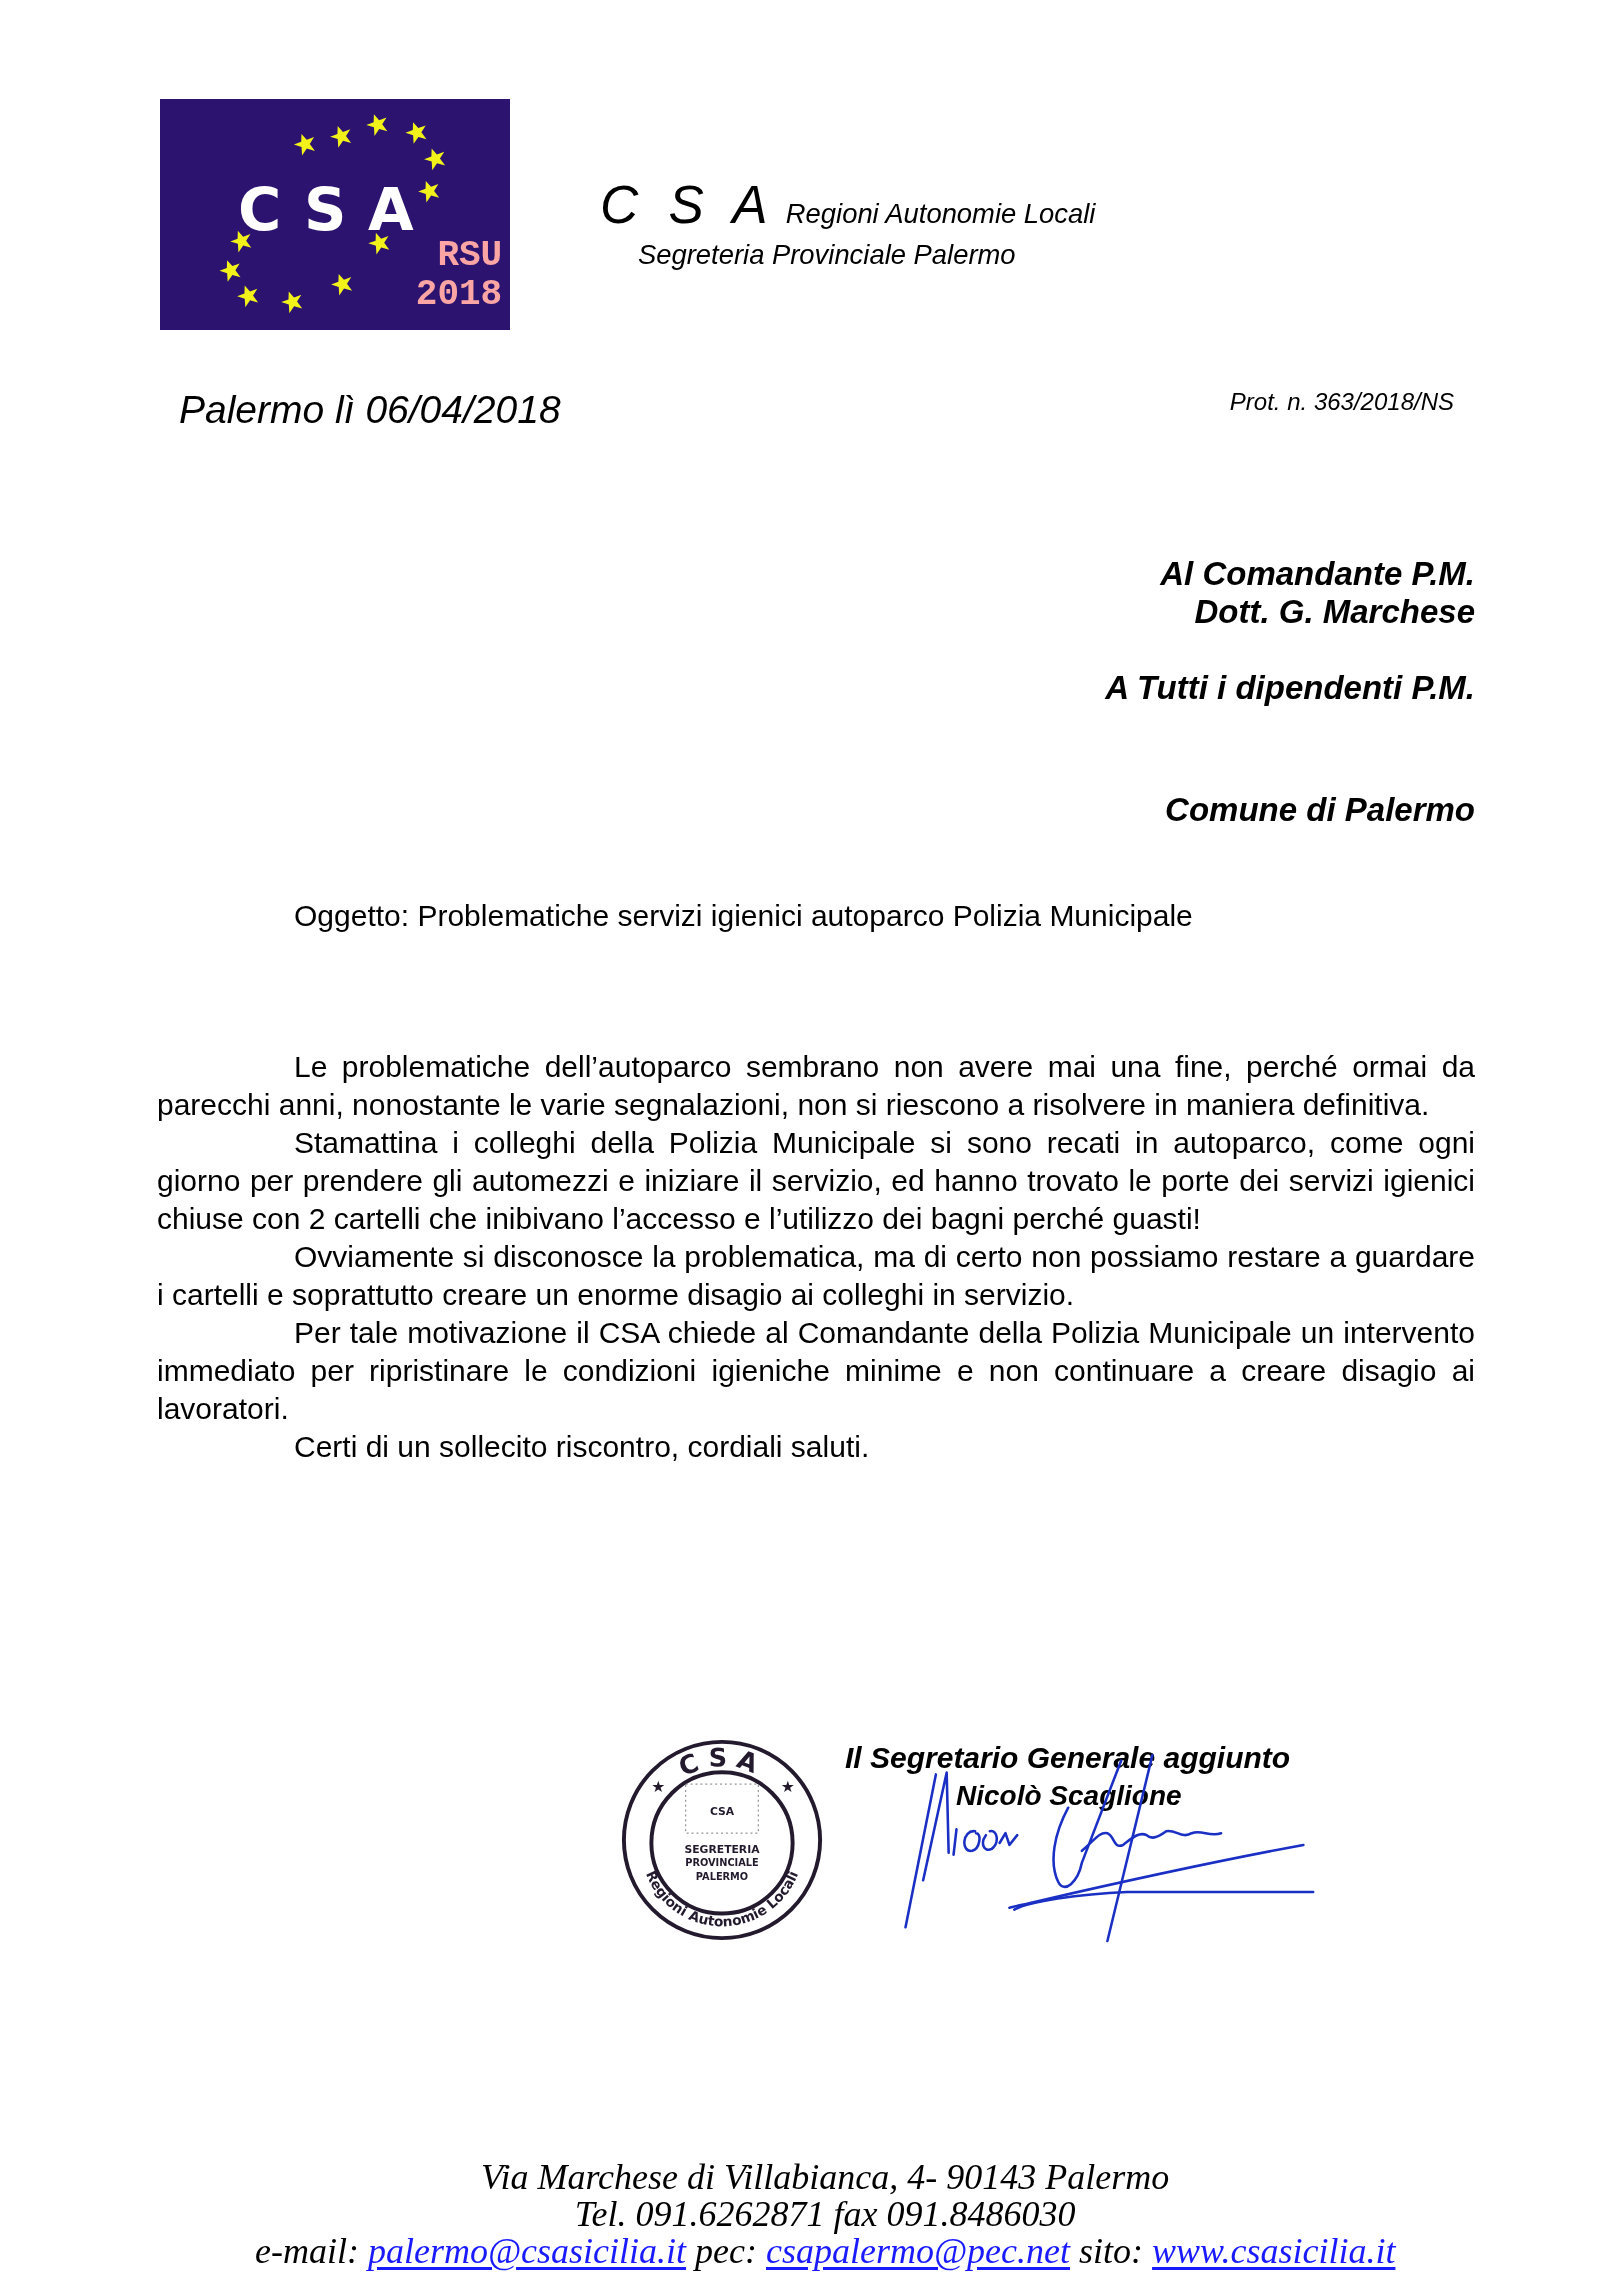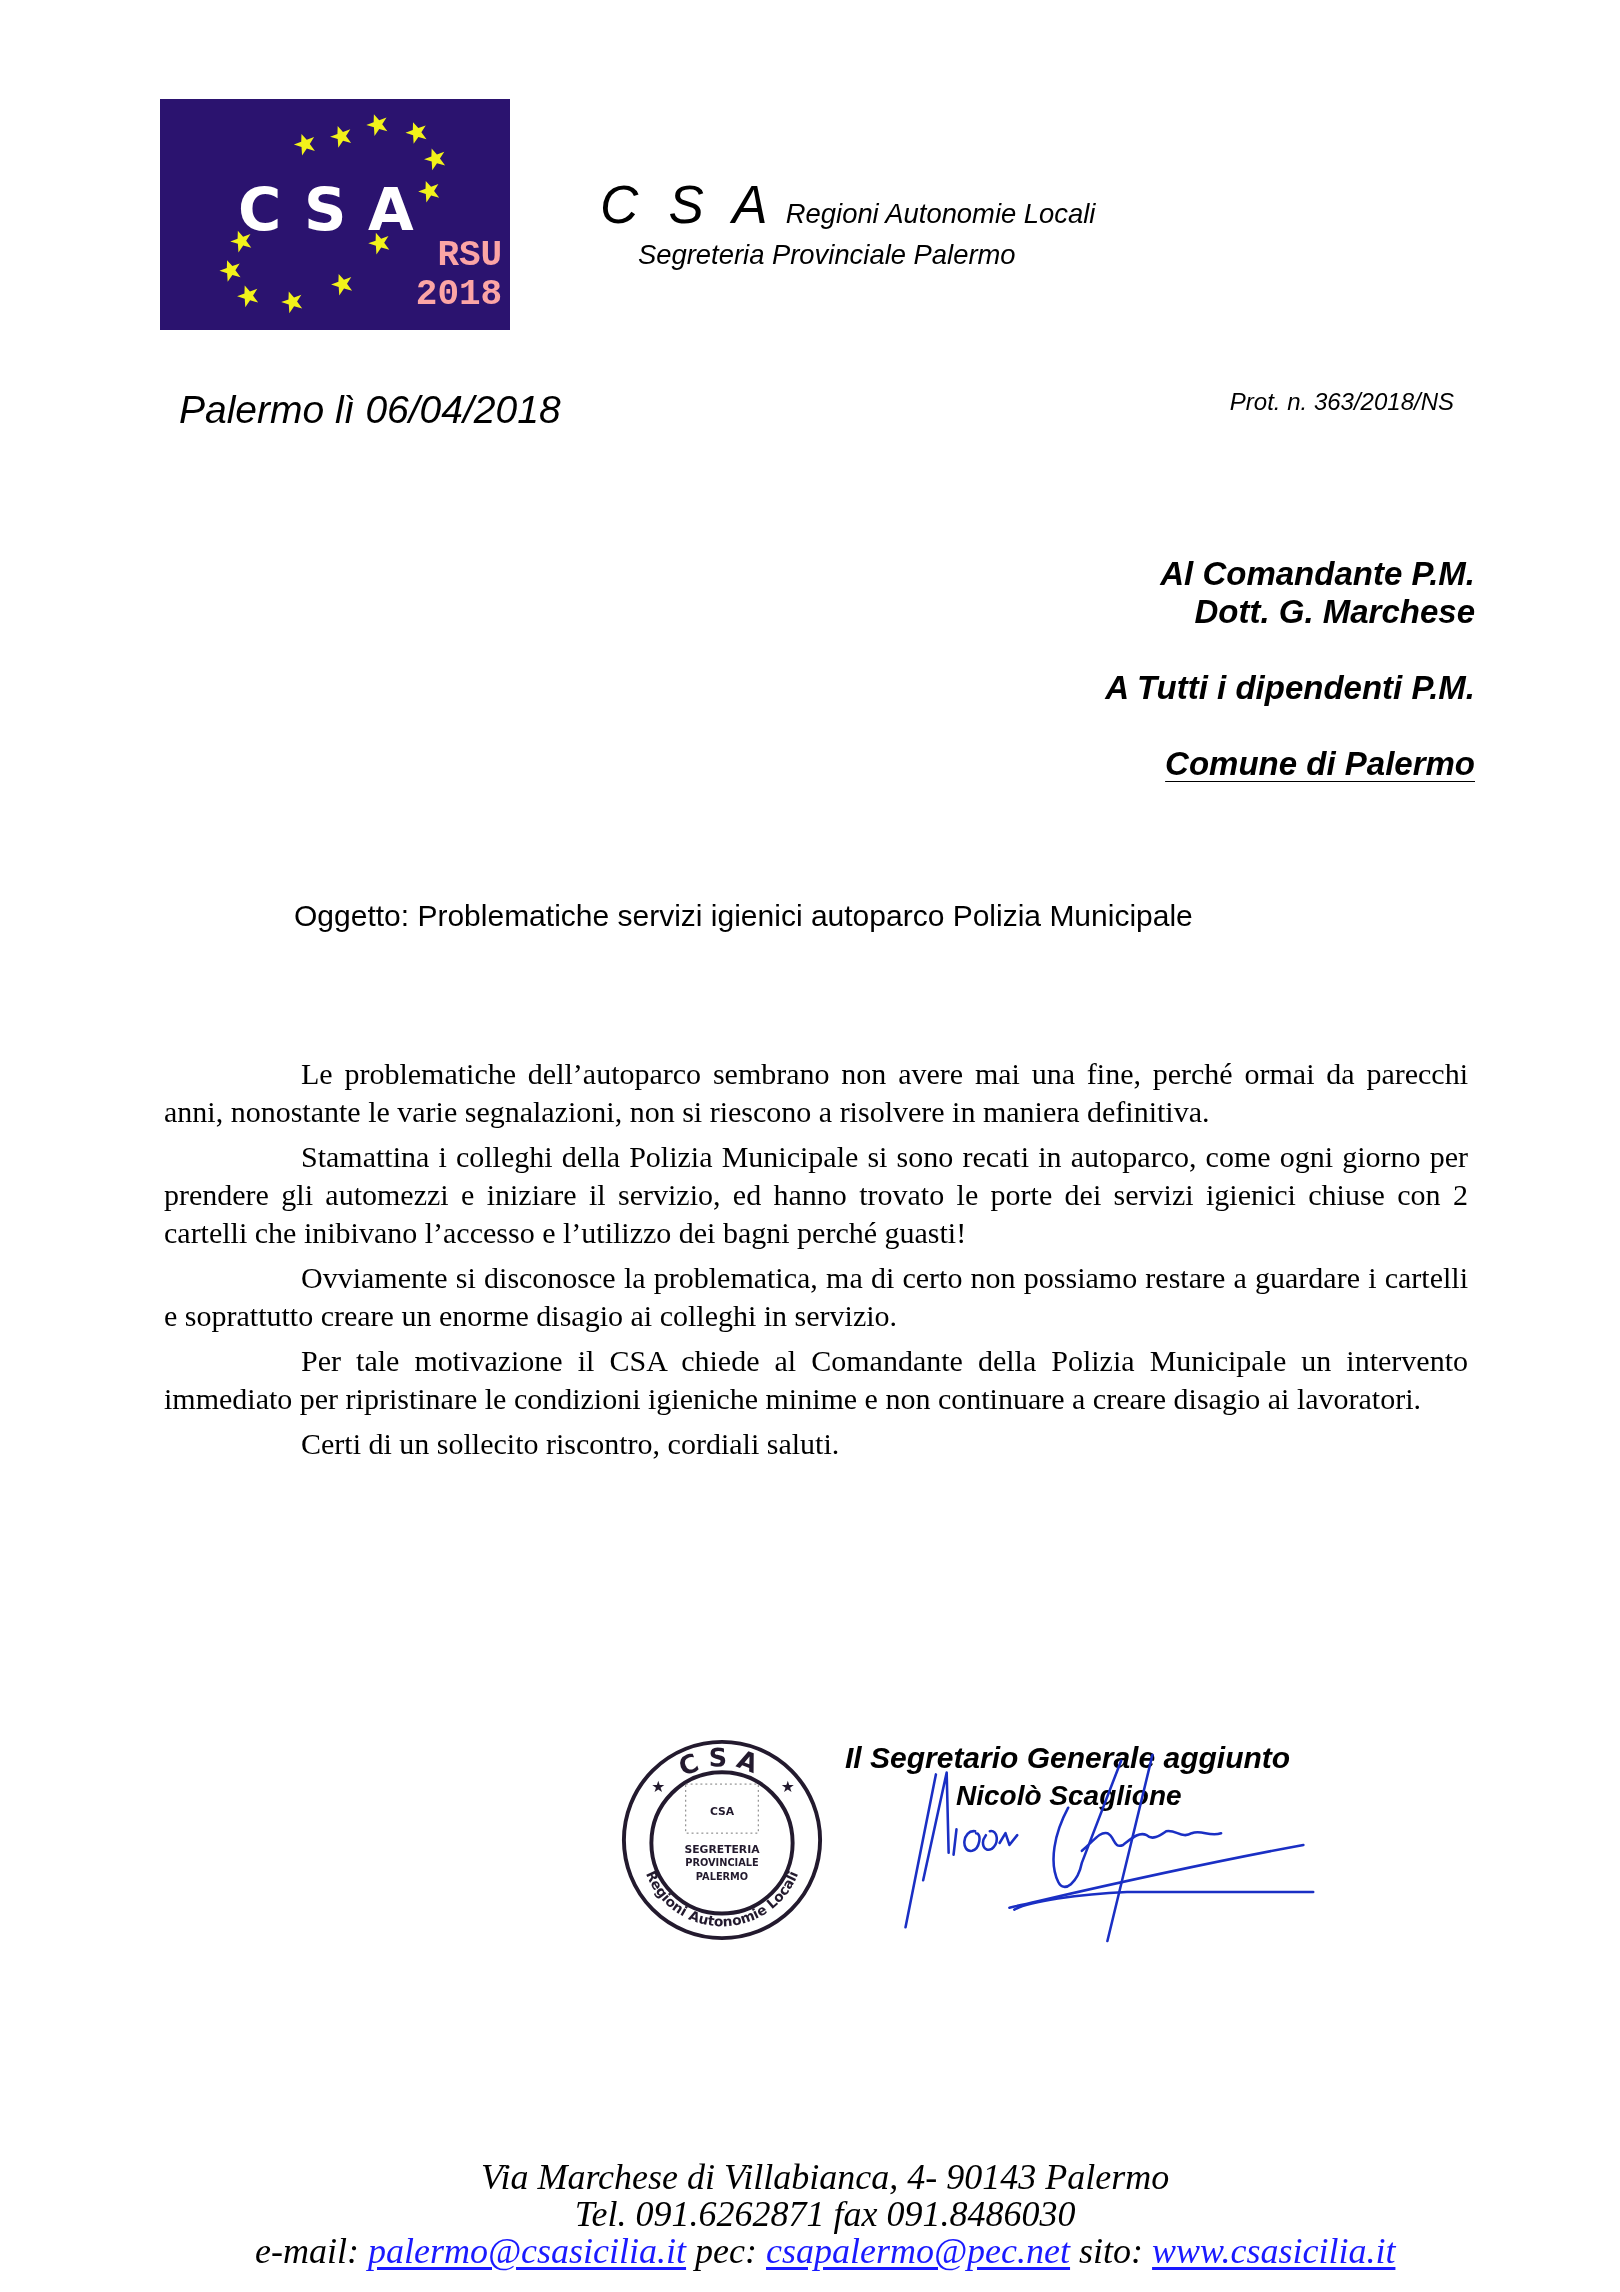--- a/index.html
+++ b/index.html
@@ -16,26 +16,26 @@
   .org-line1 { left: 600px; top: 174px; font-family: "Liberation Sans", sans-serif; font-style: italic; white-space: nowrap; }
   .org-big { font-size: 53px; letter-spacing: 7.8px; }
   .org-small { font-size: 27.4px; margin-left: 5.9px; }
   .org-line2 { left: 638px; top: 239px; font-family: "Liberation Sans", sans-serif; font-style: italic; font-size: 27.4px; white-space: nowrap; }
 
   .dateline { left: 179px; top: 388px; font-family: "Liberation Sans", sans-serif; font-style: italic; font-size: 39px; white-space: nowrap; text-align: right; }
   .protline { right: 166px; top: 388px; font-family: "Liberation Sans", sans-serif; font-style: italic; font-size: 24px; white-space: nowrap; }
 
   .recipients { right: 145px; top: 555px; text-align: right; font-family: "Liberation Sans", sans-serif; font-style: italic; font-weight: bold; font-size: 33px; line-height: 38px; }
   .recipients .gap { height: 38px; }
-  .recipients .ul { text-decoration: underline; text-underline-offset: 5.9px; text-decoration-thickness: 1px; }
+  .recipients .ul { text-underline-offset: 5.9px; text-decoration-thickness: 1px; margin-top: 46px; }
 
   .subject { left: 294px; top: 899px; font-family: "Liberation Sans", sans-serif; font-size: 30px; white-space: nowrap; }
 
   .body-text { left: 157px; top: 1048px; width: 1318px; font-family: "Liberation Sans", sans-serif; font-size: 30px; line-height: 38px; text-align: justify; }
-  .body-text p { margin: 7px; text-indent: 137px; font-family: Liberation Serif, serif; }
+  .body-text p { margin: 0; text-indent: 137px; }
 
   
   .sig-title { left: 845px; top: 1741px; font-family: "Liberation Sans", sans-serif; font-style: italic; font-weight: bold; font-size: 30px; white-space: nowrap; }
   .sig-name { left: 956px; top: 1780px; font-family: "Liberation Sans", sans-serif; font-style: italic; font-weight: bold; font-size: 28px; white-space: nowrap; }
   .signature { left: 882px; top: 1735px; }
   .stamp { left: 619px; top: 1737px; }
 
   
   .footer { left: 255px; top: 2159px; font-family: "Liberation Serif", serif; font-style: italic; font-size: 36px; line-height: 37px; white-space: nowrap; text-align: center; }
   .footer a { color: #1a1aff; text-decoration: underline; text-underline-offset: 3.9px; }

